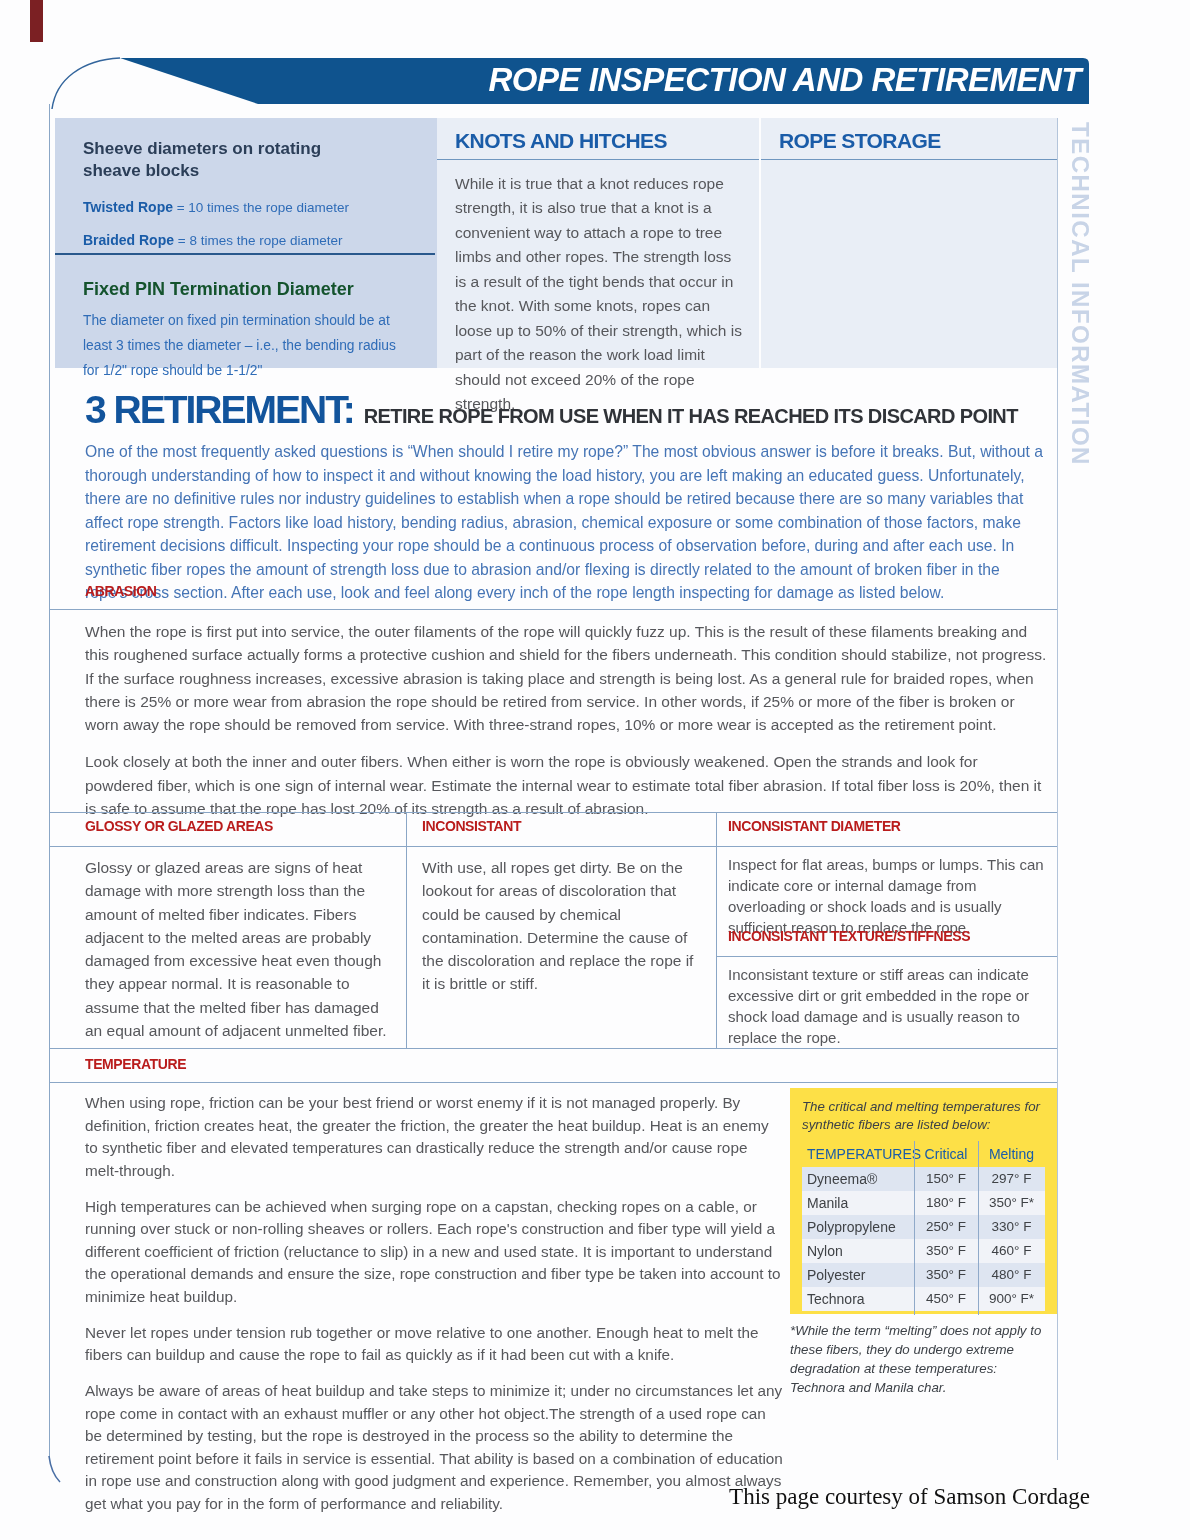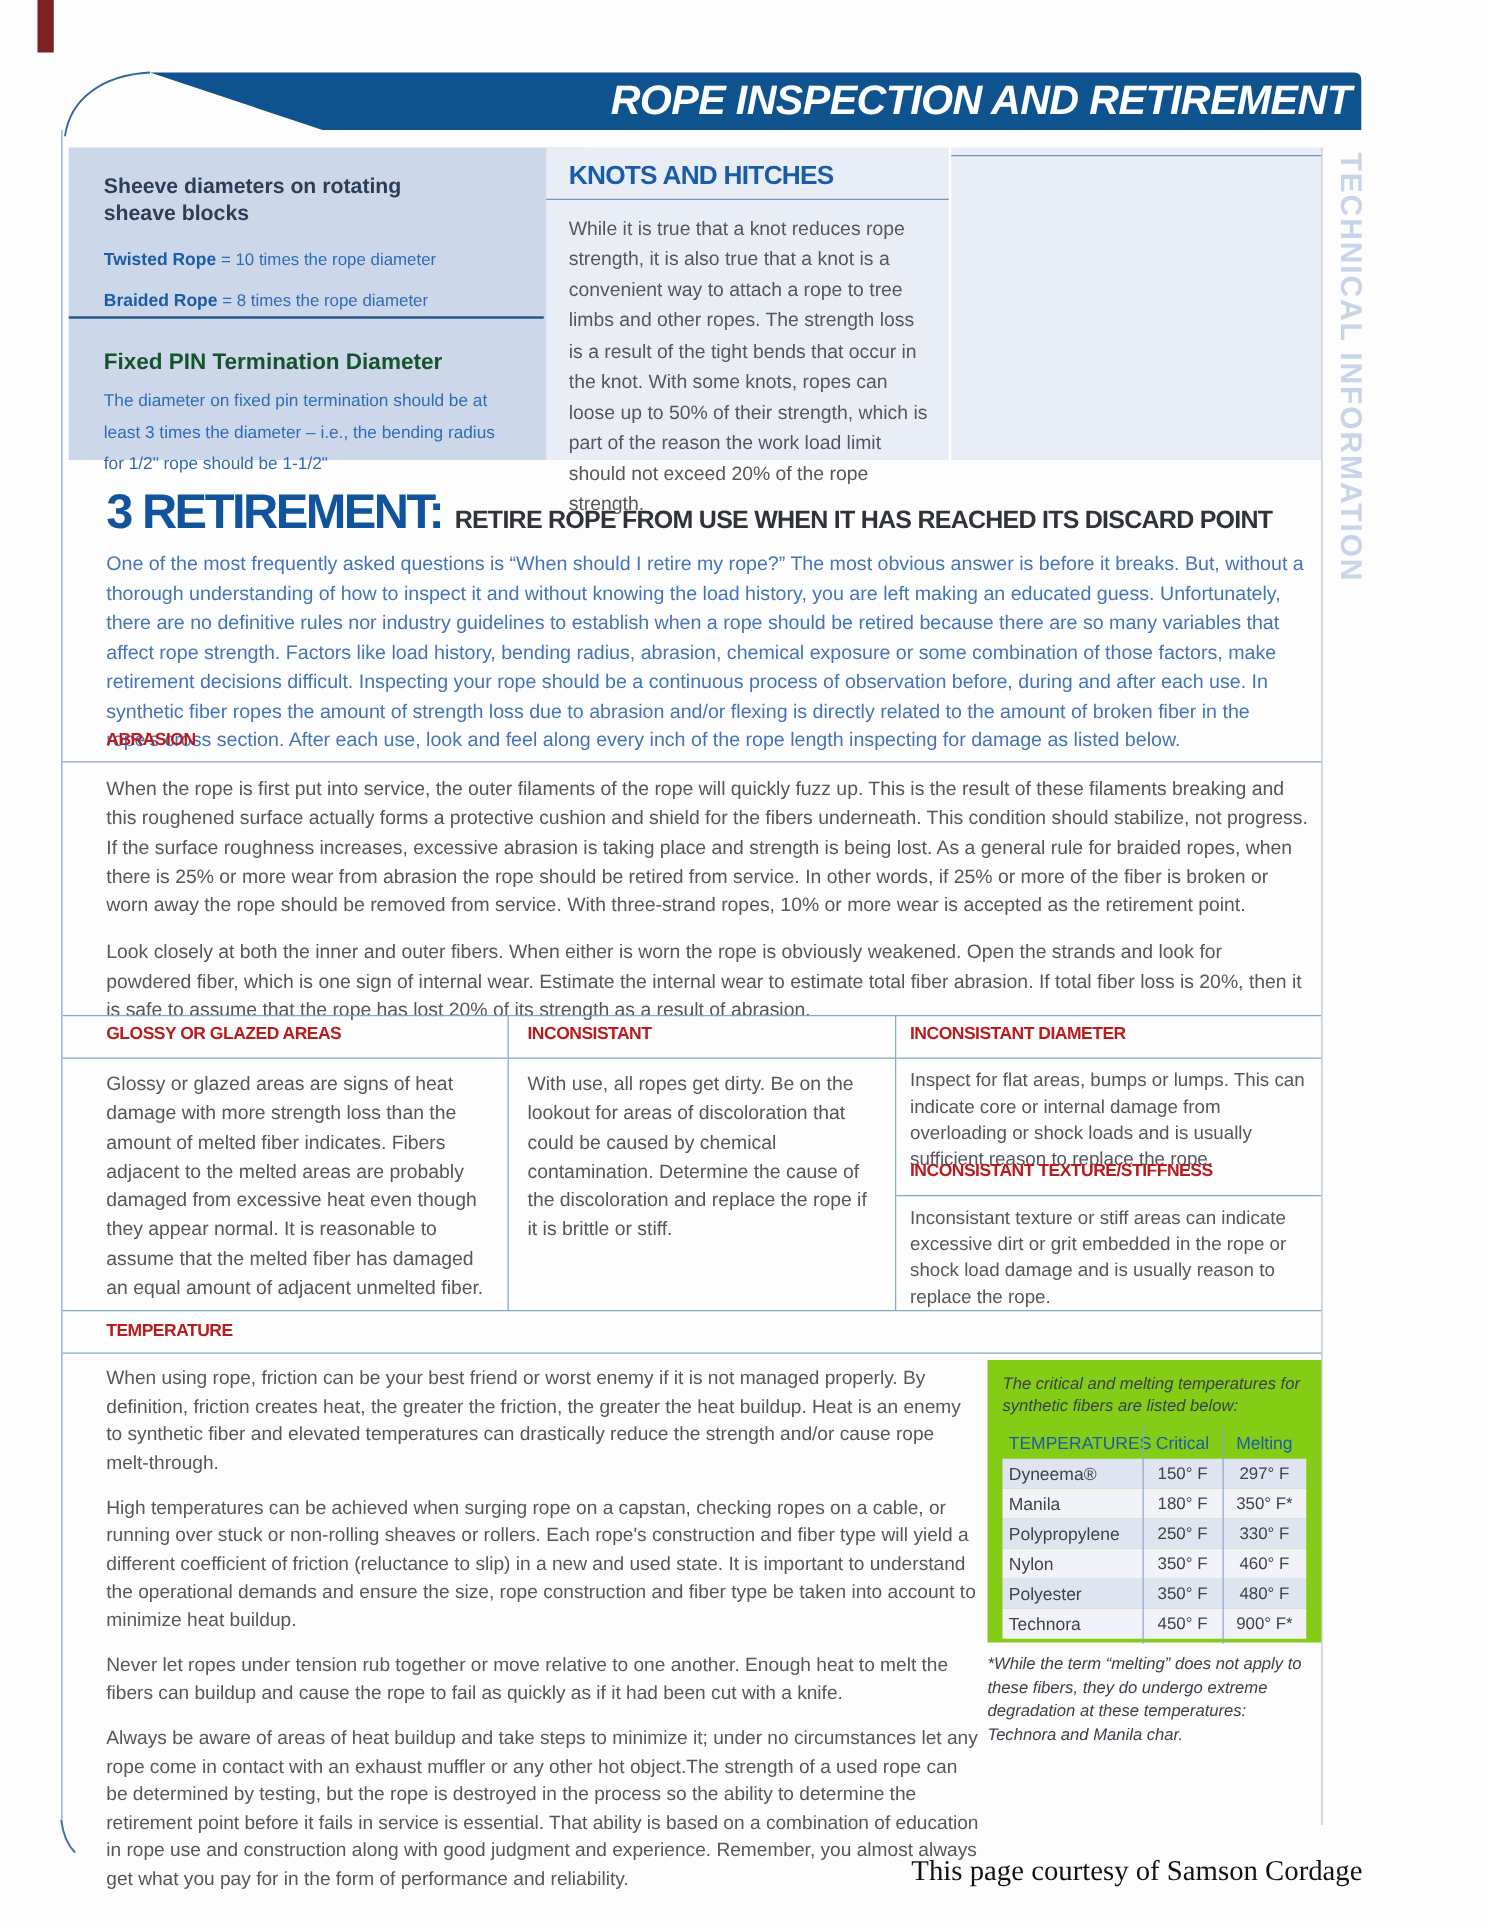--- a/index.html
+++ b/index.html
@@ -85,21 +85,21 @@
   .b-text{left:728px;top:964px;width:322px;font-size:15px;line-height:1.4;}
   .col3-p{font-size:15px;color:#56575b;line-height:1.4;margin:0;}
 
   
   .h-temp{left:85px;top:1056px;}
   .u-temp{left:50px;top:1082px;width:1007px;}
   .temp-body{left:85px;top:1092px;width:700px;}
   .temp-body p{font-size:15.3px;color:#56575b;line-height:1.48;margin:0 0 13px 0;}
 
   
-  .temp-box{left:790px;top:1088px;width:267px;height:226px;background:#84cc16;padding:10px 12px;box-sizing:border-box;}
+  .temp-box{left:790px;top:1088px;width:267px;height:226px;background:#fde047;padding:10px 12px;box-sizing:border-box;}
   .tbl-intro{font-size:13.3px;font-style:italic;color:#3c4147;line-height:1.35;}
   .tbl{margin-top:7px;position:relative;}
   .trow{display:flex;align-items:center;height:24px;}
   .trow.head{height:26px;}
   .c-name{width:112px;padding-left:5px;font-size:14px;color:#3f4246;box-sizing:border-box;}
   .c-val{width:64px;text-align:center;font-size:13.5px;color:#3f4246;}
   .c-val2{width:67px;text-align:center;font-size:13.5px;color:#3f4246;}
   .trow.head .c-name,.trow.head .c-val,.trow.head .c-val2{color:#1a5ca8;font-size:14px;}
   .row-a{background:#dee5f1;}
   .row-b{background:#f1f3f8;}
@@ -151,20 +151,21 @@
   </div>
 </div>
 
 <div class="abs box-mid">
   <div class="col-head">KNOTS AND HITCHES</div>
   <div class="col-head-rule"></div>
   <div class="col-body">While it is true that a knot reduces rope strength, it is also true that a knot is a convenient way to attach a rope to tree limbs and other ropes. The strength loss is a result of the tight bends that occur in the knot. With some knots, ropes can loose up to 50% of their strength, which is part of the reason the work load limit should not exceed 20% of the rope strength.</div>
 </div>
 
 <div class="abs box-right">
+  <div class="col-head">ROPE STORAGE</div>
   <div class="col-head-rule"></div>
 </div>
 
 <div class="abs retirement">
   <div>
     <span class="ret-big">3 RETIREMENT:</span><span class="ret-sub">RETIRE ROPE FROM USE WHEN IT HAS REACHED ITS DISCARD POINT</span>
   </div>
   <div class="ret-body">One of the most frequently asked questions is “When should I retire my rope?” The most obvious answer is before it breaks. But, without a thorough understanding of how to inspect it and without knowing the load history, you are left making an educated guess. Unfortunately, there are no definitive rules nor industry guidelines to establish when a rope should be retired because there are so many variables that affect rope strength. Factors like load history, bending radius, abrasion, chemical exposure or some combination of those factors, make retirement decisions difficult. Inspecting your rope should be a continuous process of observation before, during and after each use. In synthetic fiber ropes the amount of strength loss due to abrasion and/or flexing is directly related to the amount of broken fiber in the rope's cross section. After each use, look and feel along every inch of the rope length inspecting for damage as listed below.</div>
 </div>
 

